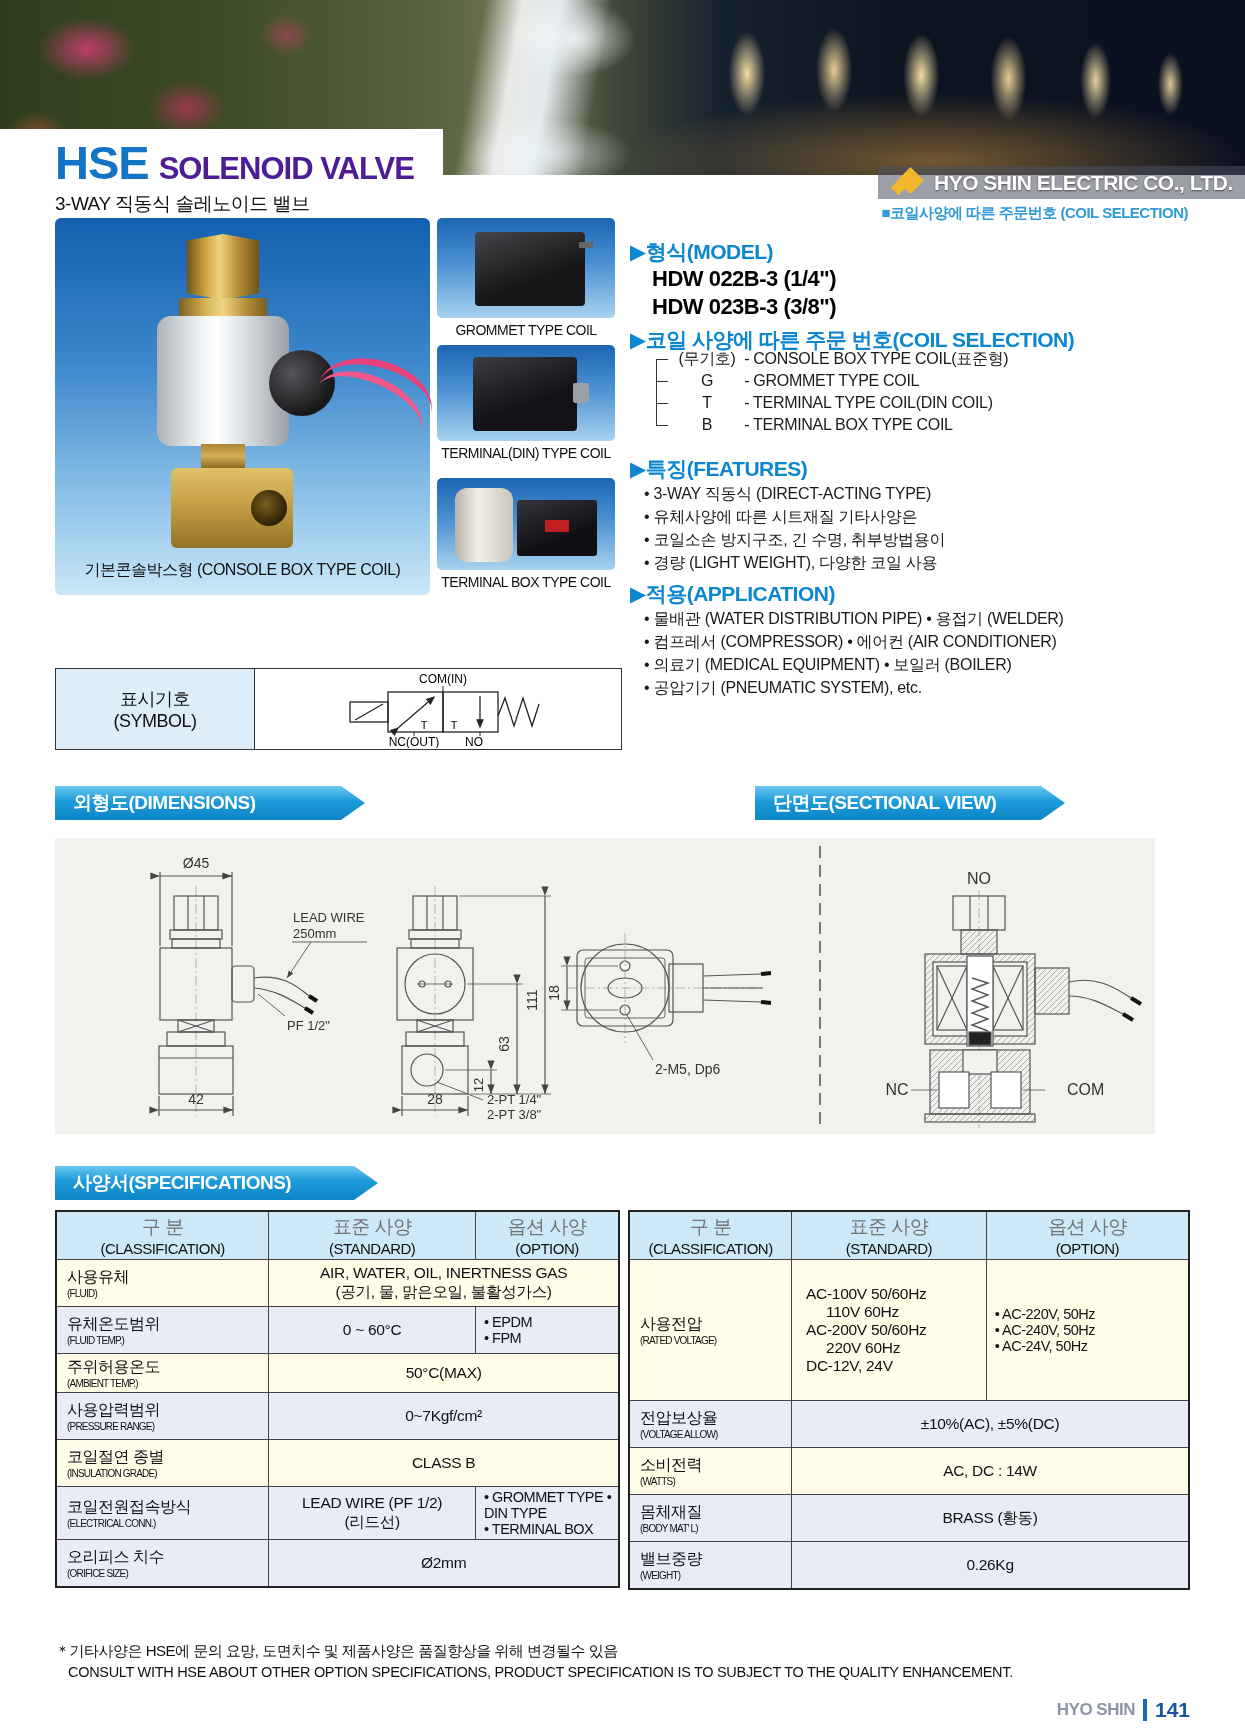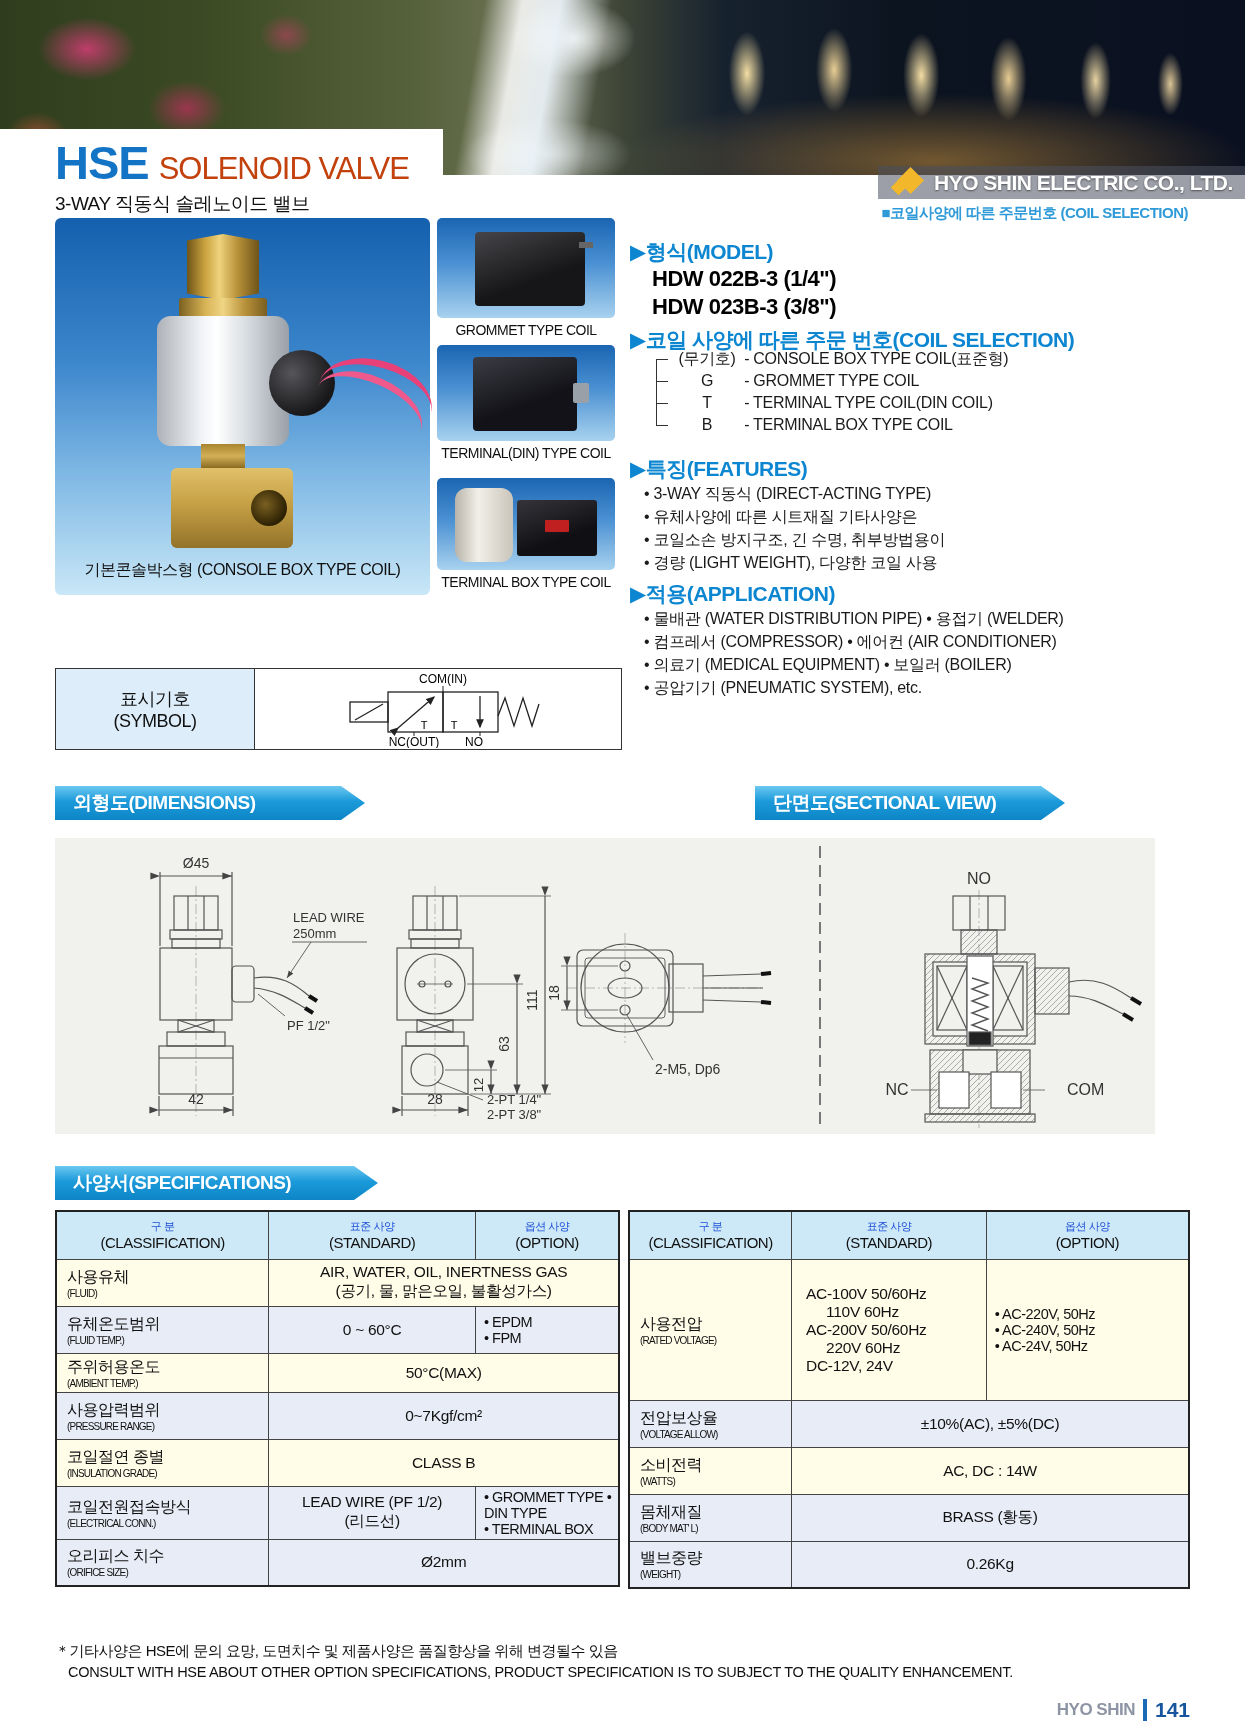--- a/index.html
+++ b/index.html
@@ -21,21 +21,21 @@
       radial-gradient(26px 60px at 67% 40%, rgba(255,225,160,.9), transparent 70%),
       radial-gradient(26px 60px at 74% 43%, rgba(255,232,170,.95), transparent 70%),
       radial-gradient(26px 60px at 81% 45%, rgba(255,225,160,.9), transparent 70%),
       radial-gradient(22px 55px at 88% 46%, rgba(255,232,175,.9), transparent 70%),
       radial-gradient(18px 45px at 94% 48%, rgba(255,228,170,.85), transparent 70%),
       radial-gradient(420px 90px at 75% 92%, rgba(215,155,65,.5), transparent 75%),
       linear-gradient(90deg,#2f3d1e 0%,#3b4a24 16%,#55613a 33%,#6e7356 42%,#3e4537 50%,#17222f 58%,#0c1420 72%,#0a1020 100%);}
   .title-block{left:0;top:129px;width:443px;height:96px;background:#fff;}
   .title-line{position:absolute;left:55px;top:6px;white-space:nowrap;}
   .hse{font-size:47px;font-weight:bold;color:#1374c6;letter-spacing:-1px;}
-  .tl-rest{font-size:31px;font-weight:normal;color:#c2410c;letter-spacing:-1px;margin-left:10px;}
+  .tl-rest{font-size:31px;font-weight:bold;color:#4c1d95;letter-spacing:-1px;margin-left:10px;}
   .subtitle{position:absolute;left:55px;top:62px;font-size:19px;color:#101010;letter-spacing:-0.5px;}
   .logo-bar{left:878px;top:166px;width:367px;height:33px;background:rgba(75,80,95,.55);
             display:flex;align-items:center;}
   .diamond-wrap{position:relative;width:34px;height:30px;margin-left:14px;}
   .diamond-big{position:absolute;left:9px;top:3px;width:19px;height:19px;background:#f2b72a;transform:rotate(45deg);}
   .diamond-small{position:absolute;left:1px;top:14px;width:11px;height:11px;background:#f2b72a;transform:rotate(45deg);}
   .company{color:#fff;font-size:21px;font-weight:bold;letter-spacing:-0.5px;margin-left:8px;
            text-shadow:0 1px 2px rgba(0,0,0,.5);white-space:nowrap;}
   .coil-note{right:57px;top:204px;font-size:15px;font-weight:bold;color:#2f9ad8;letter-spacing:-0.5px;}
 
@@ -105,21 +105,21 @@
   .b-spec{left:55px;top:1166px;width:305px;}
 
   
   .dim-panel{left:55px;top:838px;width:1100px;height:296px;background:#f1f1ee;}
   .dim-panel svg text{font-family:"Liberation Sans","DejaVu Sans",sans-serif;fill:#333;}
 
   
   table.spec{border-collapse:collapse;table-layout:fixed;background:#fff;border:2px solid #222;}
   table.spec td,table.spec th{border:1px solid #444;padding:2px 6px;vertical-align:middle;}
   .spec-head th{background:#cde9f7;font-weight:normal;}
-  .hk{font-size:11px;color:#1d4ed8;letter-spacing:-0.5px;}
+  .hk{font-size:19px;color:#737373;letter-spacing:-0.5px;}
   .he{font-size:15px;color:#101010;letter-spacing:-0.5px;}
   .lab{text-align:left;padding-left:10px !important;}
   .lab .k{font-size:16px;letter-spacing:-0.5px;}
   .lab .e{font-size:10px;letter-spacing:-0.8px;white-space:nowrap;}
   .val{text-align:center;font-size:15.5px;letter-spacing:-0.3px;}
   .opt{text-align:left;font-size:14.5px;letter-spacing:-0.5px;padding-left:8px !important;}
   .pre{white-space:pre-line;}
   .rowA{background:#fffce8;} .rowB{background:#e8ecf7;}
   .t-left{left:55px;top:1210px;width:565px;}
   .t-right{left:628px;top:1210px;width:562px;}

